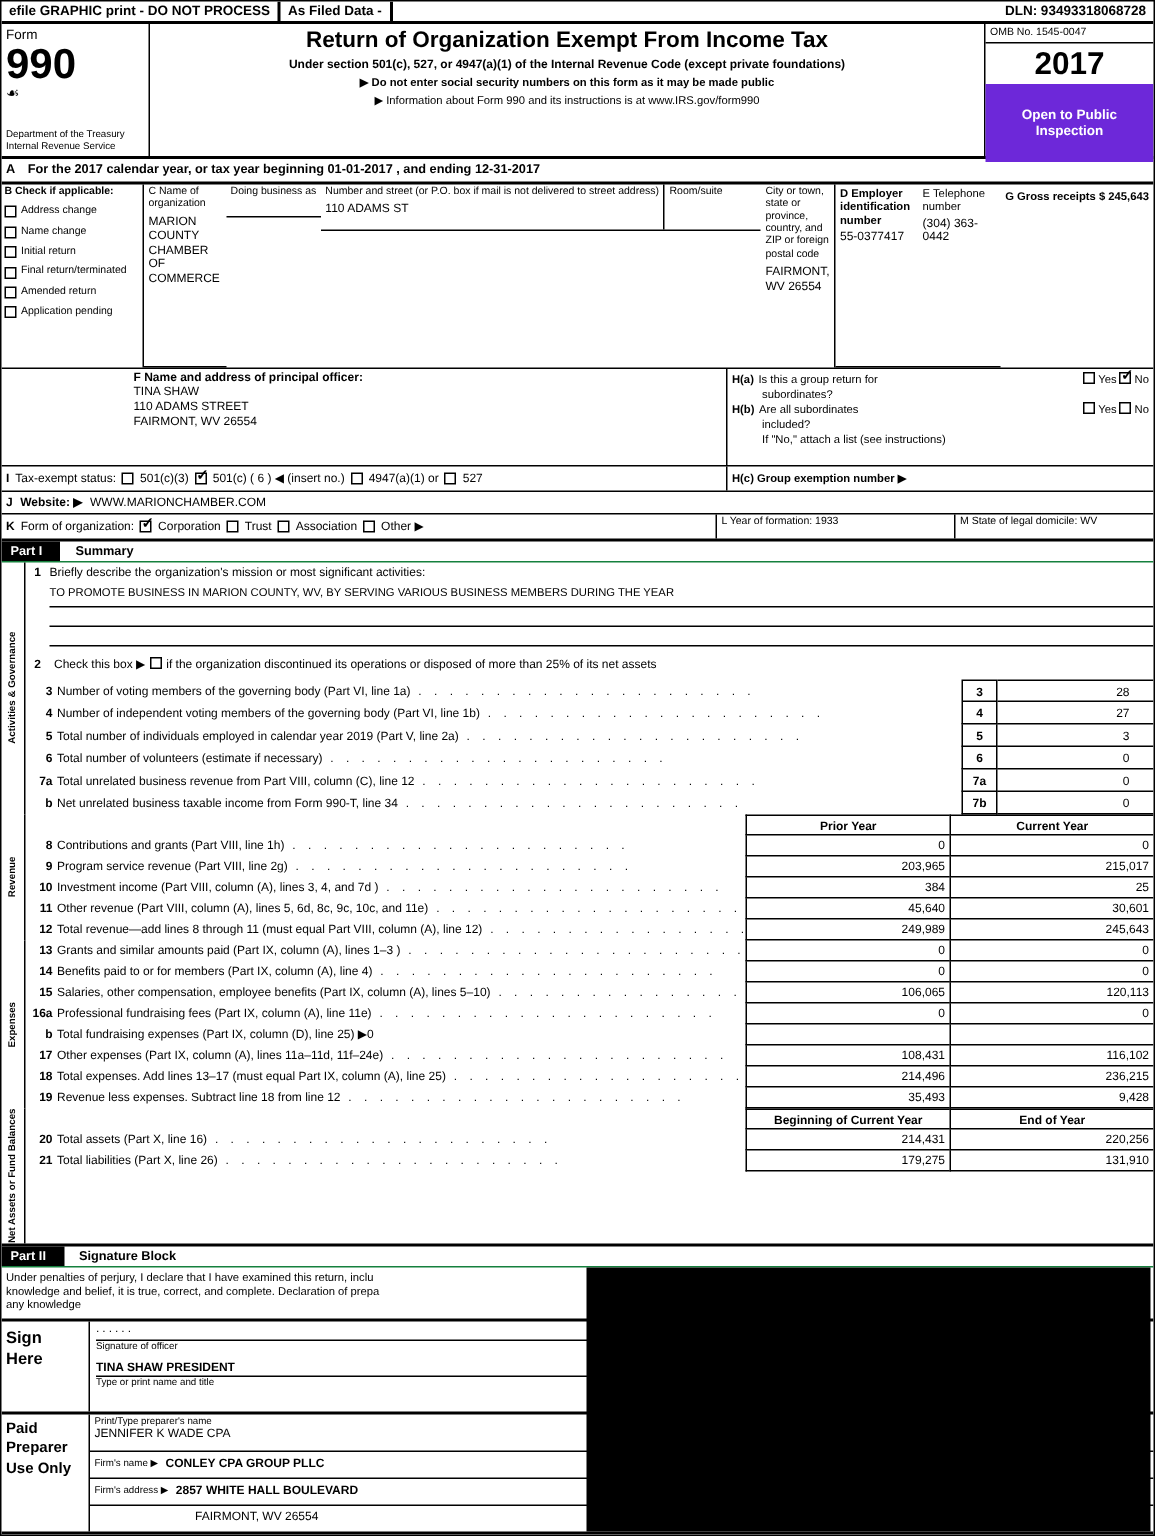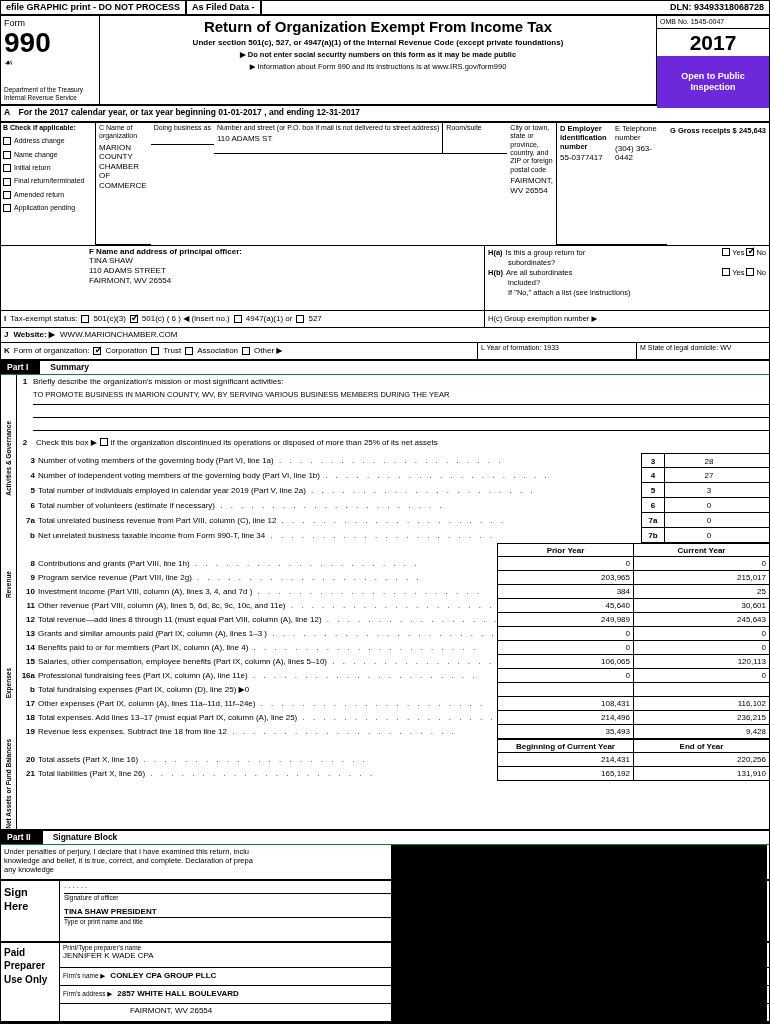--- a/index.html
+++ b/index.html
@@ -55,21 +55,21 @@
   .fh{display:flex;border-top:1px solid #000;height:64px}
   .colf{flex:1;padding:1px 3px 1px 88px;font-size:8px}
   .colh{width:278px;border-left:1px solid #000;font-size:7.5px;padding:1px 3px}
   .hrow{display:flex;align-items:center;gap:3px;margin-top:1px}
   .hyn{margin-left:auto;display:flex;align-items:center;gap:2px}
   .indent{padding-left:20px}
 
   
   .rowi{display:flex;border-top:1px solid #000;height:16px;align-items:stretch}
   .i-main{flex:1;display:flex;align-items:center;gap:4px;padding:0 3px}
-  .hc-cell{width:278px;border-left:1px solid #000;display:flex;align-items:center;padding:0 3px;font-weight:normal;font-size:7.5px}
+  .hc-cell{width:278px;border-left:1px solid #000;display:flex;align-items:center;padding:0 3px;font-weight:bold;font-size:7.5px}
   .rowj{border-top:1px solid #000;height:14px;display:flex;align-items:center;gap:5px;padding:0 3px}
   .rowk{display:flex;border-top:1px solid #000;height:16px;align-items:stretch}
   .k-main{flex:1;display:flex;align-items:center;gap:4px;padding:0 3px}
   .k-l{width:152px;border-left:1px solid #000;padding:1px 3px;font-size:7px}
   .k-m{width:126px;border-left:1px solid #000;padding:1px 3px;font-size:7px}
 
   
   .phead{display:flex;border-top:2px solid #000;border-bottom:1px solid #15803d;height:13px}
   .ptab{background:#000;color:#fff;font-weight:bold;font-size:8.5px;line-height:13px;padding:0 12px 0 6px}
   .ptitle{font-weight:bold;font-size:8.5px;line-height:13px;padding:0 10px}
@@ -81,21 +81,21 @@
   .gc{flex:1;display:flex;flex-direction:column;min-width:0}
   .line1{display:flex;padding-top:2px;height:13px}
   .gnum{width:16px;text-align:center;font-weight:bold;flex:none}
   .mission{margin:0 0 0 16px;border-bottom:1px solid #000;font-size:7.5px;height:14px}
   .ruled{margin-left:16px;border-bottom:1px solid #000;height:12px}
   .line2{display:flex;align-items:center;height:15px;margin:4px 0 3px 0;gap:3px}
   .crow{display:flex;height:15px;line-height:15px}
   .clabel{flex:1;overflow:hidden;white-space:nowrap}
   .cbox{width:24px;border:solid #000;border-width:0 1px 1px 1px;text-align:center;font-weight:bold;box-sizing:border-box}
   .crow.first .cbox,.crow.first .cval{border-top-width:1px}
-  .cval{width:104px;border:solid #000;border-width:0 0 1px 0;text-align:center;padding-right:16px;box-sizing:border-box}
+  .cval{width:104px;border:solid #000;border-width:0 0 1px 0;text-align:right;padding-right:16px;box-sizing:border-box}
   .mrow{display:flex;height:14px;line-height:14px}
   .mnum{width:18px;text-align:right;padding-right:3px;font-weight:bold;flex:none}
   .mtext{flex:1;overflow:hidden;white-space:nowrap}
   .mcell{width:136px;border:solid #000;border-width:0 0 1px 1px;text-align:right;padding-right:3px;box-sizing:border-box}
   .mhead .mcell{border-width:1px 0 1px 1px;font-weight:bold;text-align:center;padding-right:0}
   .leaders::after{content:" .   .   .   .   .   .   .   .   .   .   .   .   .   .   .   .   .   .   .   .   .   ."; letter-spacing:3px;color:#000}
 
   
   .part2wrap{position:relative}
   .perjury{padding:2px 3px;font-size:7.5px;height:30px}
@@ -487,21 +487,21 @@
       </div>
       <div class="mrow">
         <span class="mnum">20</span>
         <span class="mtext leaders">Total assets (Part X, line 16)</span>
         <span class="mcell">214,431</span>
         <span class="mcell">220,256</span>
       </div>
       <div class="mrow">
         <span class="mnum">21</span>
         <span class="mtext leaders">Total liabilities (Part X, line 26)</span>
-        <span class="mcell">165,192</span>
+        <span class="mcell">179,275</span>
         <span class="mcell">131,910</span>
       </div>
     </div>
   </div>
 
   <div class="phead">
     <span class="ptab">Part II</span>
     <span class="ptitle">Signature Block</span>
   </div>
 

